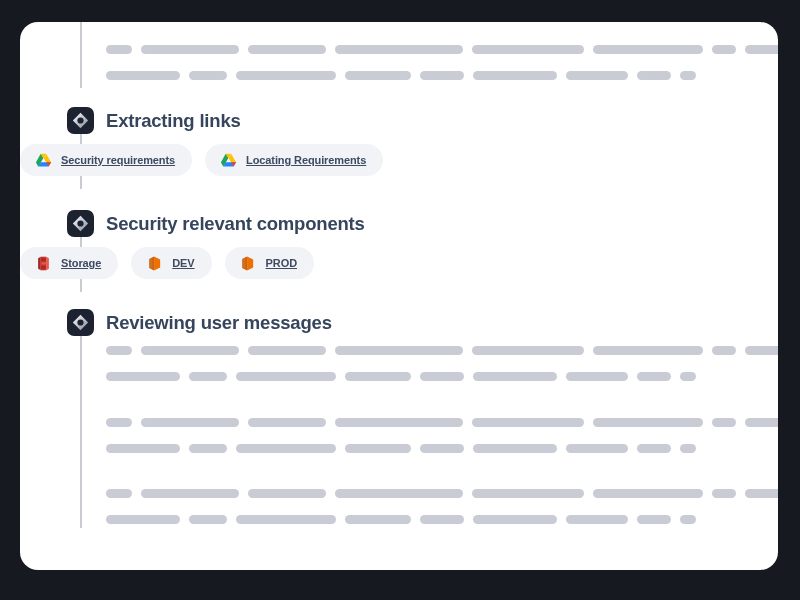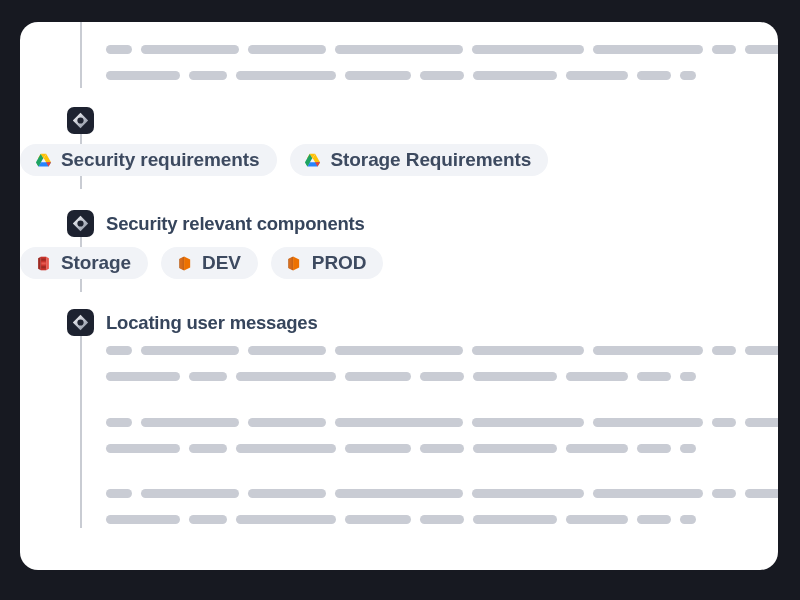--- a/index.html
+++ b/index.html
@@ -70,25 +70,26 @@
   .chip {
     height: 32px;
     border-radius: 16px;
     background: #f1f3f7;
     display: flex;
     align-items: center;
     padding: 0 17px 0 14px;
     gap: 9px;
   }
   .chip-label {
-    font-size: 19px;
+    font-size: 11px;
     font-weight: bold;
     color: #3d4a60;
     letter-spacing: -0.1px;
     white-space: nowrap;
+    text-decoration: underline;
   }
   .chip-icon {
     width: 18px;
     height: 18px;
     flex: 0 0 18px;
     display: flex;
     align-items: center;
     justify-content: center;
   }
   .chip-icon svg { display: block; }
@@ -149,20 +150,21 @@
             <stop offset="0%" stop-color="#ffffff"></stop>
             <stop offset="55%" stop-color="#b9bec9"></stop>
             <stop offset="100%" stop-color="#7e8694"></stop>
           </linearGradient>
         </defs>
         <path d="M12 1.2 L22.8 12 L12 22.8 L1.2 12 Z" fill="url(#dg1)"></path>
         <circle cx="12" cy="12" r="4.4" fill="#1d2230"></circle>
       </svg>
     </span>
   </div>
+  <div class="step-title" style="top:88px;">Extracting links</div>
 
   <div class="chip-row" style="top:122px;">
     <div class="chip">
       <span class="chip-icon">
         <svg width="17" height="17" viewBox="0 0 24 24">
           <path d="M8.1 2.6 L15.9 2.6 L12 9.3 Z" fill="#ffc107"></path>
           <path d="M8.1 2.6 L12 9.3 L4.1 9.3 Z" fill="#ffc107"></path>
           <path d="M8.05 2.7 L1.4 14.3 L4.9 20.4 L11.6 8.8 Z" fill="#1ea362"></path>
           <path d="M15.95 2.7 L22.6 14.3 L19.1 20.4 L12.4 8.8 Z" fill="#ffc107"></path>
           <path d="M4.9 20.4 L19.1 20.4 L22.6 14.3 L8.4 14.3 Z" fill="#2684fc"></path>
@@ -177,21 +179,21 @@
         <svg width="17" height="17" viewBox="0 0 24 24">
           <path d="M8.1 2.6 L15.9 2.6 L12 9.3 Z" fill="#ffc107"></path>
           <path d="M8.1 2.6 L12 9.3 L4.1 9.3 Z" fill="#ffc107"></path>
           <path d="M8.05 2.7 L1.4 14.3 L4.9 20.4 L11.6 8.8 Z" fill="#1ea362"></path>
           <path d="M15.95 2.7 L22.6 14.3 L19.1 20.4 L12.4 8.8 Z" fill="#ffc107"></path>
           <path d="M4.9 20.4 L19.1 20.4 L22.6 14.3 L8.4 14.3 Z" fill="#2684fc"></path>
           <path d="M1.4 14.3 L4.9 20.4 L8.4 14.3 Z" fill="#1ea362"></path>
           <path d="M22.6 14.3 L19.1 20.4 L15.6 14.3 Z" fill="#ea4335"></path>
         </svg>
       </span>
-      <span class="chip-label">Storage Requirements</span>
+      <span class="chip-label">Locating Requirements</span>
     </div>
   </div>
 
   <div class="node" style="top:188px;">
     <span>
       <svg width="17" height="17" viewBox="0 0 24 24">
         <defs>
           <linearGradient id="dg2" x1="0" y1="0" x2="1" y2="1">
             <stop offset="0%" stop-color="#ffffff"></stop>
             <stop offset="55%" stop-color="#b9bec9"></stop>
@@ -253,21 +255,21 @@
             <stop offset="0%" stop-color="#ffffff"></stop>
             <stop offset="55%" stop-color="#b9bec9"></stop>
             <stop offset="100%" stop-color="#7e8694"></stop>
           </linearGradient>
         </defs>
         <path d="M12 1.2 L22.8 12 L12 22.8 L1.2 12 Z" fill="url(#dg3)"></path>
         <circle cx="12" cy="12" r="4.4" fill="#1d2230"></circle>
       </svg>
     </span>
   </div>
-  <div class="step-title" style="top:290px;">Locating user messages</div>
+  <div class="step-title" style="top:290px;">Reviewing user messages</div>
 
   <div class="skel-group" style="top:324px;">
       <div class="skel-row">
         <div class="skel" style="width: 26px;"></div>
         <div class="skel" style="width: 98px;"></div>
         <div class="skel" style="width: 78px;"></div>
         <div class="skel" style="width: 128px;"></div>
         <div class="skel" style="width: 112px;"></div>
         <div class="skel" style="width: 110px;"></div>
         <div class="skel" style="width: 24px;"></div>

